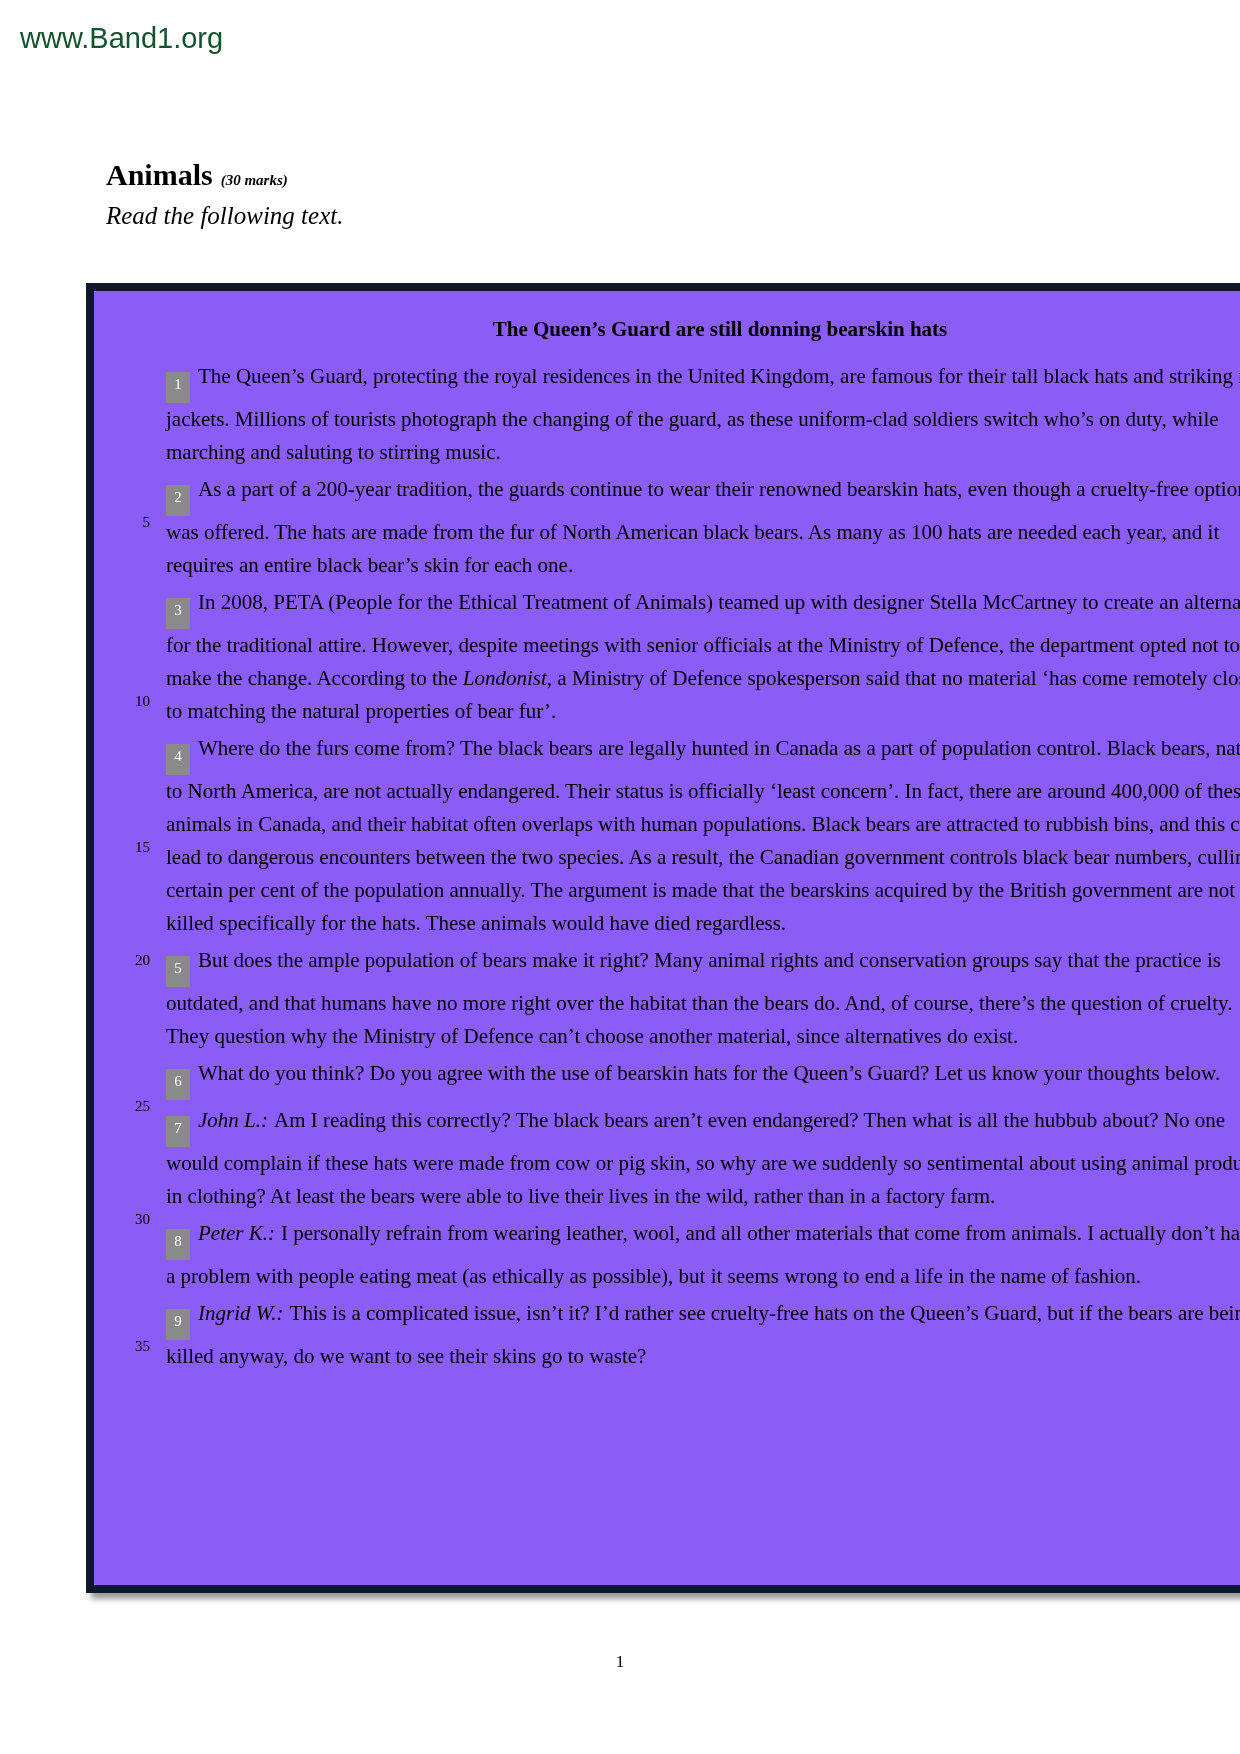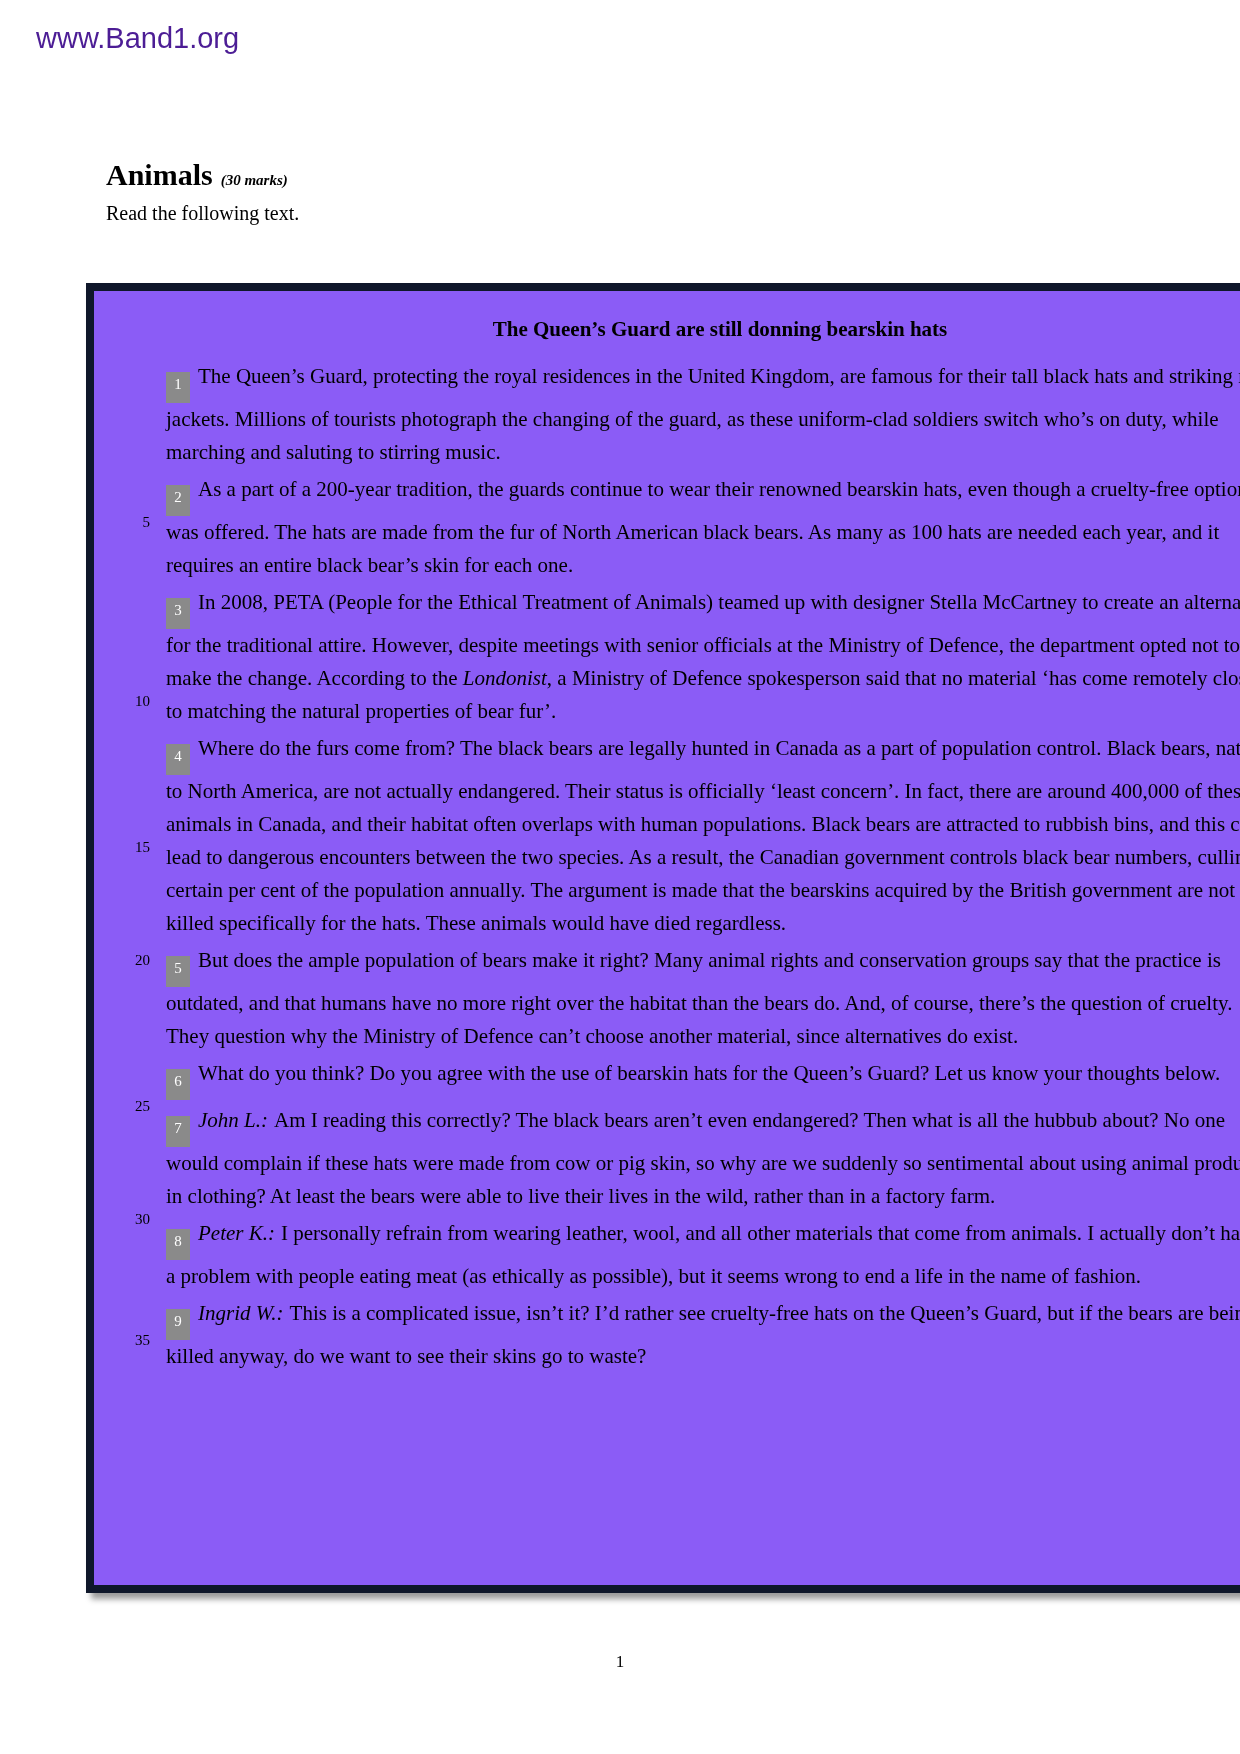--- a/index.html
+++ b/index.html
@@ -8,42 +8,43 @@
     position: relative;
     width: 1240px;
     height: 1754px;
     background: #ffffff;
     font-family: "Liberation Serif", "DejaVu Serif", serif;
     color: #000000;
     overflow: hidden;
   }
   .watermark {
     position: absolute;
-    left: 36px; top: 22px;
+    left: 20px; top: 22px;
     font-family: "Liberation Sans", "DejaVu Sans", sans-serif;
     font-size: 29px;
-    color: #4c1d95;
+    color: #14532d;
   }
   .reading-heading {
     position: absolute;
     left: 106px; top: 158px;
     font-size: 30px;
     font-weight: bold;
     white-space: nowrap;
   }
   .reading-marks {
     font-size: 15px;
     font-style: italic;
     font-weight: bold;
     margin-left: 8px;
   }
   .instruction {
     position: absolute;
     left: 106px; top: 202px;
-    font-size: 20px;
+    font-size: 25px;
+    font-style: italic;
   }
   .text-box {
     position: absolute;
     left: 86px; top: 283px;
     width: 1224px; height: 1310px;
     border: 8px solid #0f172a;
     background: #8b5cf6;
     box-shadow: 5px 6px 6px rgba(0,0,0,0.40);
     box-sizing: border-box;
   }
@@ -149,21 +150,21 @@
       <p class="comment">
         <span class="linenum" style="top:104px">30</span>
         <span class="pnum">7</span><i class="speaker">John L.:</i><span>Am I reading this correctly? The black bears aren’t even endangered? Then what is all the hubbub about? No one would complain if these hats were made from cow or pig skin, so why are we suddenly so sentimental about using animal products in clothing? At least the bears were able to live their lives in the wild, rather than in a factory farm.</span>
       </p>
 
       <p class="comment">
         <span class="pnum">8</span><i class="speaker">Peter K.:</i><span>I personally refrain from wearing leather, wool, and all other materials that come from animals. I actually don’t have a problem with people eating meat (as ethically as possible), but it seems wrong to end a life in the name of fashion.</span>
       </p>
 
       <p class="comment">
-        <span class="linenum" style="top:32px">35</span>
+        <span class="linenum" style="top:38px">35</span>
         <span class="pnum">9</span><i class="speaker">Ingrid W.:</i><span>This is a complicated issue, isn’t it? I’d rather see cruelty-free hats on the Queen’s Guard, but if the bears are being killed anyway, do we want to see their skins go to waste?</span>
       </p>
 
     </div>
   </div>
 
   <div class="page-number">1</div>
 
 </div>
 

